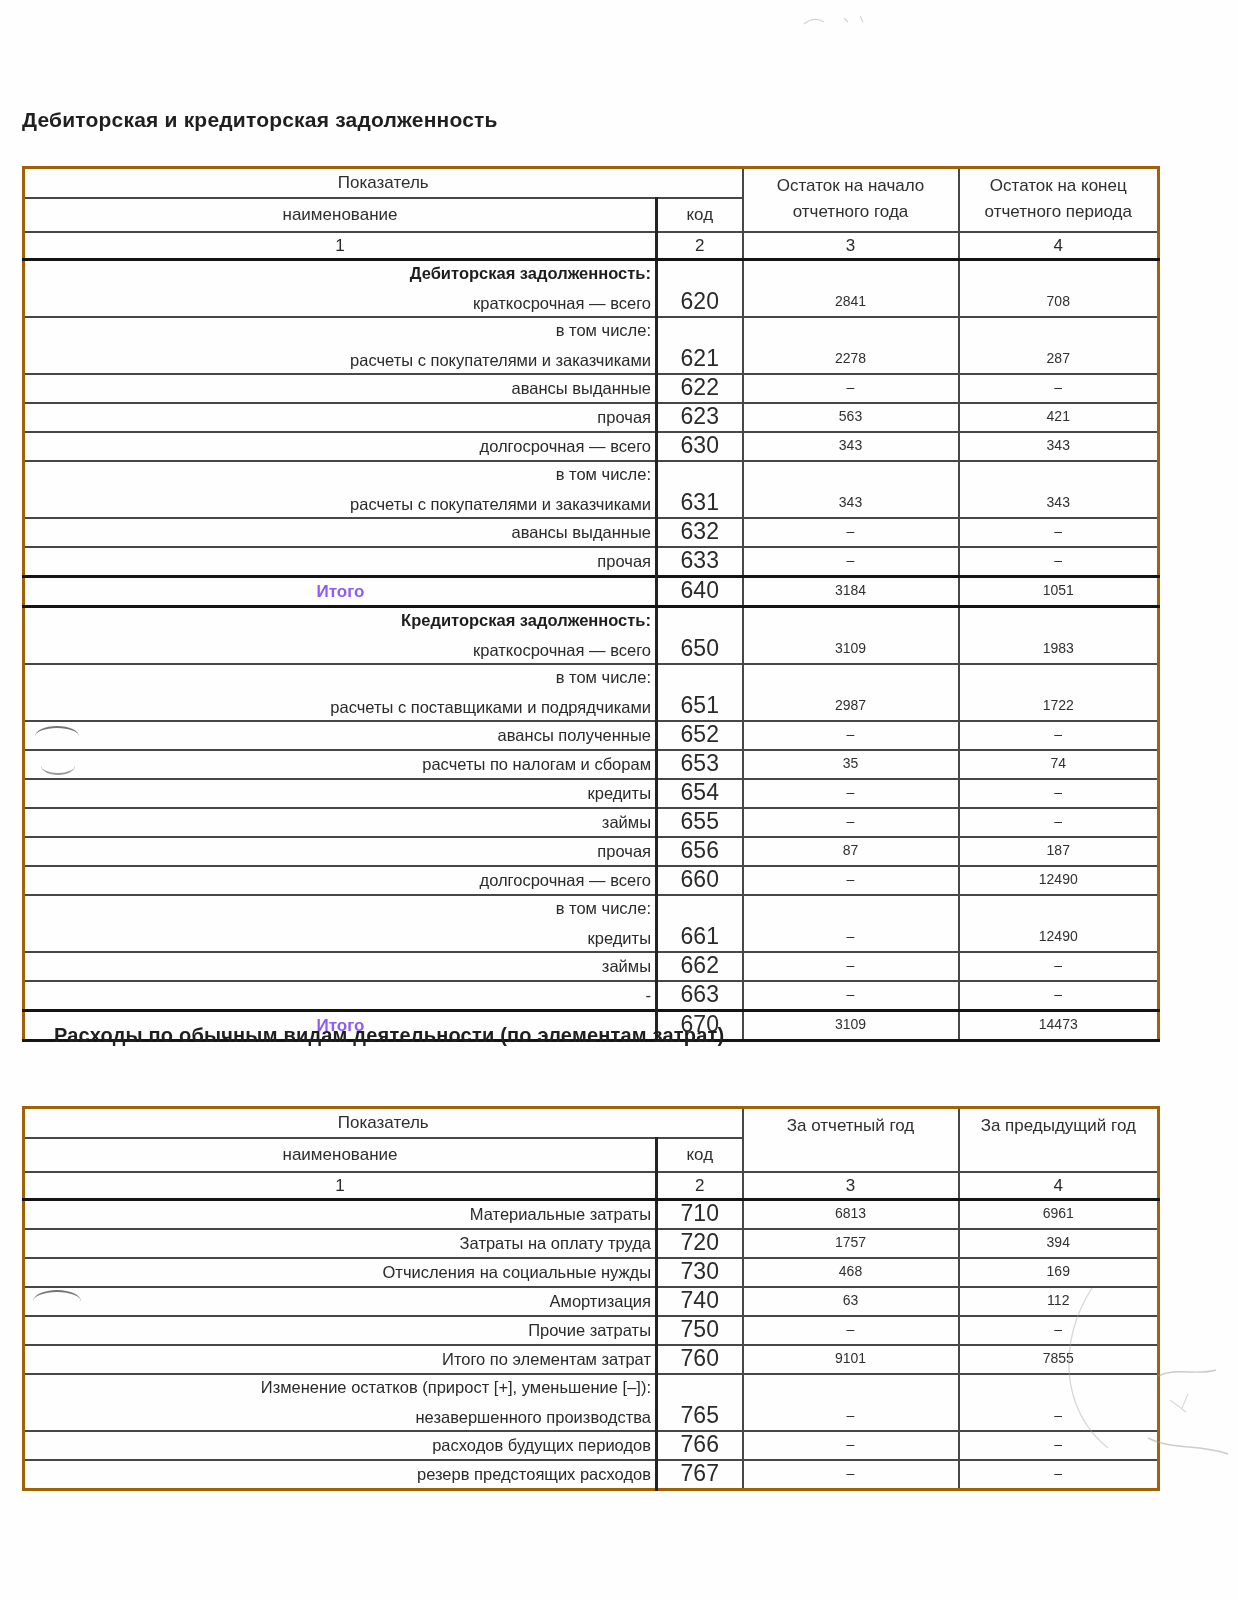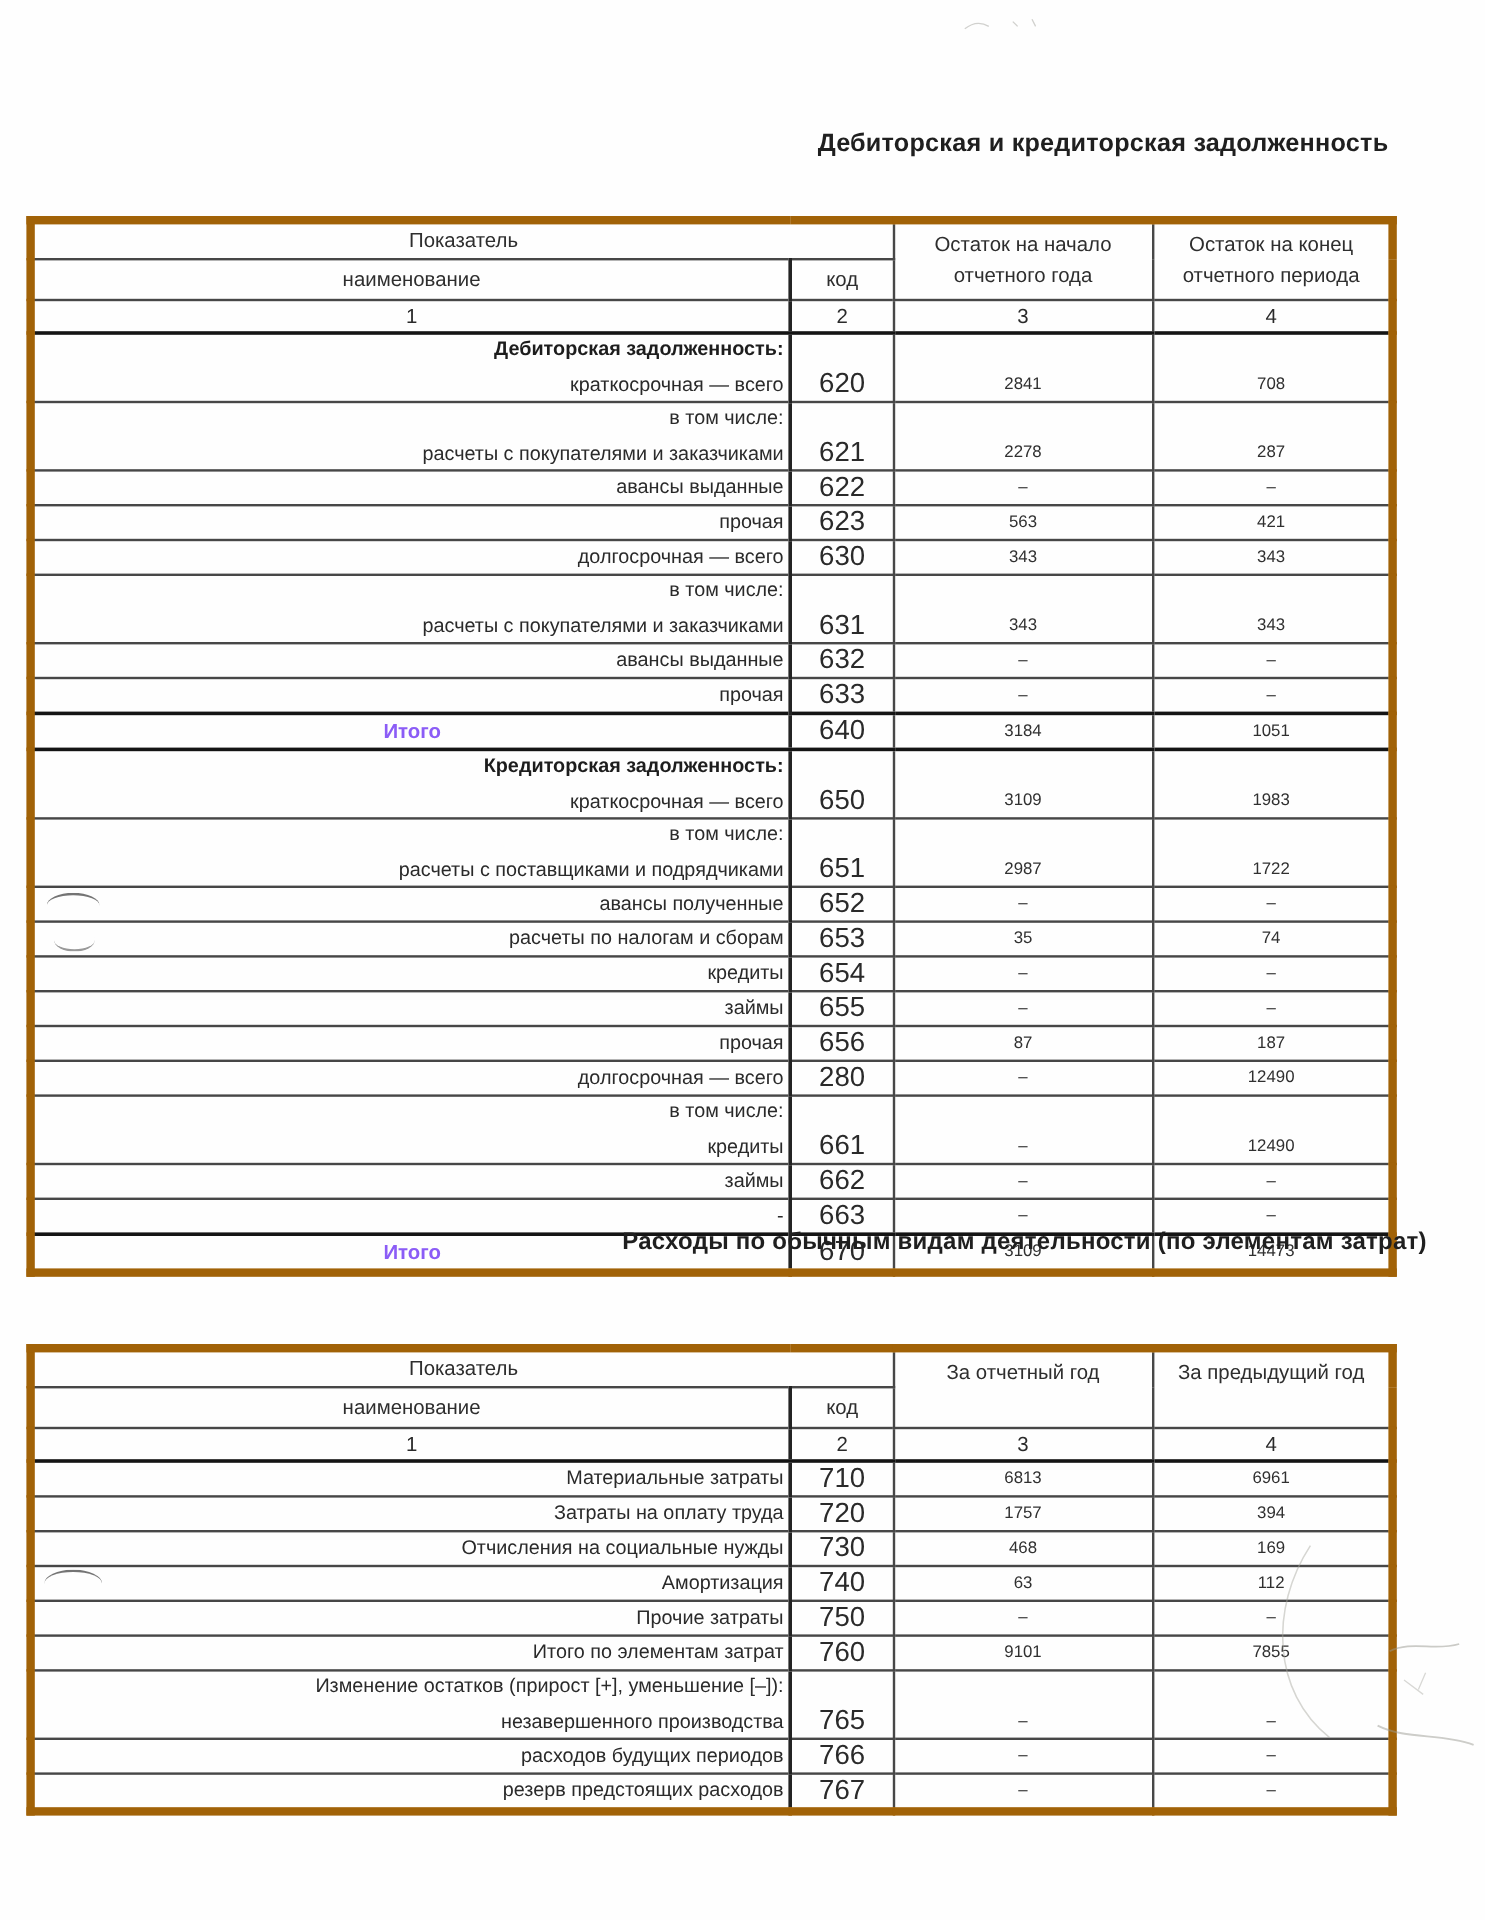--- a/index.html
+++ b/index.html
@@ -10,30 +10,29 @@
     font-family:"Liberation Sans", sans-serif;
     color:#2a2a2a;
     overflow:hidden;
   }
   .form-label {
     position:absolute; top:58px; left:0; width:1160px;
     text-align:right; font-size:15.5px; color:#3c3c3c;
   }
   .doc-title {
     position:absolute; left:22px; width:1135px;
-    text-align:right; font-weight:bold; letter-spacing:.2px; color:#1f1f1f;
+    text-align:left; font-weight:bold; letter-spacing:.2px; color:#1f1f1f;
   }
   #title1 { top:108px; font-size:21px; }
   #title2 { top:1024px; font-size:20px;padding-left:32px; }
 
   table {
     position:absolute; left:22px; width:1135px;
     border-collapse:collapse; table-layout:fixed;
-    border:7px solid #a16207;
-    margin-top:14px;
+    border:3px solid #a16207;
   }
   #table1 { top:166px; }
   #table2 { top:1106px; }
 
   th, td {
     border:2px solid #474747;
     font-weight:normal;
     padding:2px 4px;
     overflow:hidden;
   }
@@ -239,21 +238,21 @@
             <span class="lbl">прочая</span>
           </td>
         <td class="code">656</td>
         <td class="val">87</td>
         <td class="val">187</td>
       </tr>
       <tr>
         <td class="name">
             <span class="lbl">долгосрочная — всего</span>
           </td>
-        <td class="code">280</td>
+        <td class="code">660</td>
         <td class="val">–</td>
         <td class="val">12490</td>
       </tr>
       <tr>
         <td class="name">
             <span class="grp">в том числе:</span>
             <span class="lbl">кредиты</span>
           </td>
         <td class="code">661</td>
         <td class="val">–</td>

